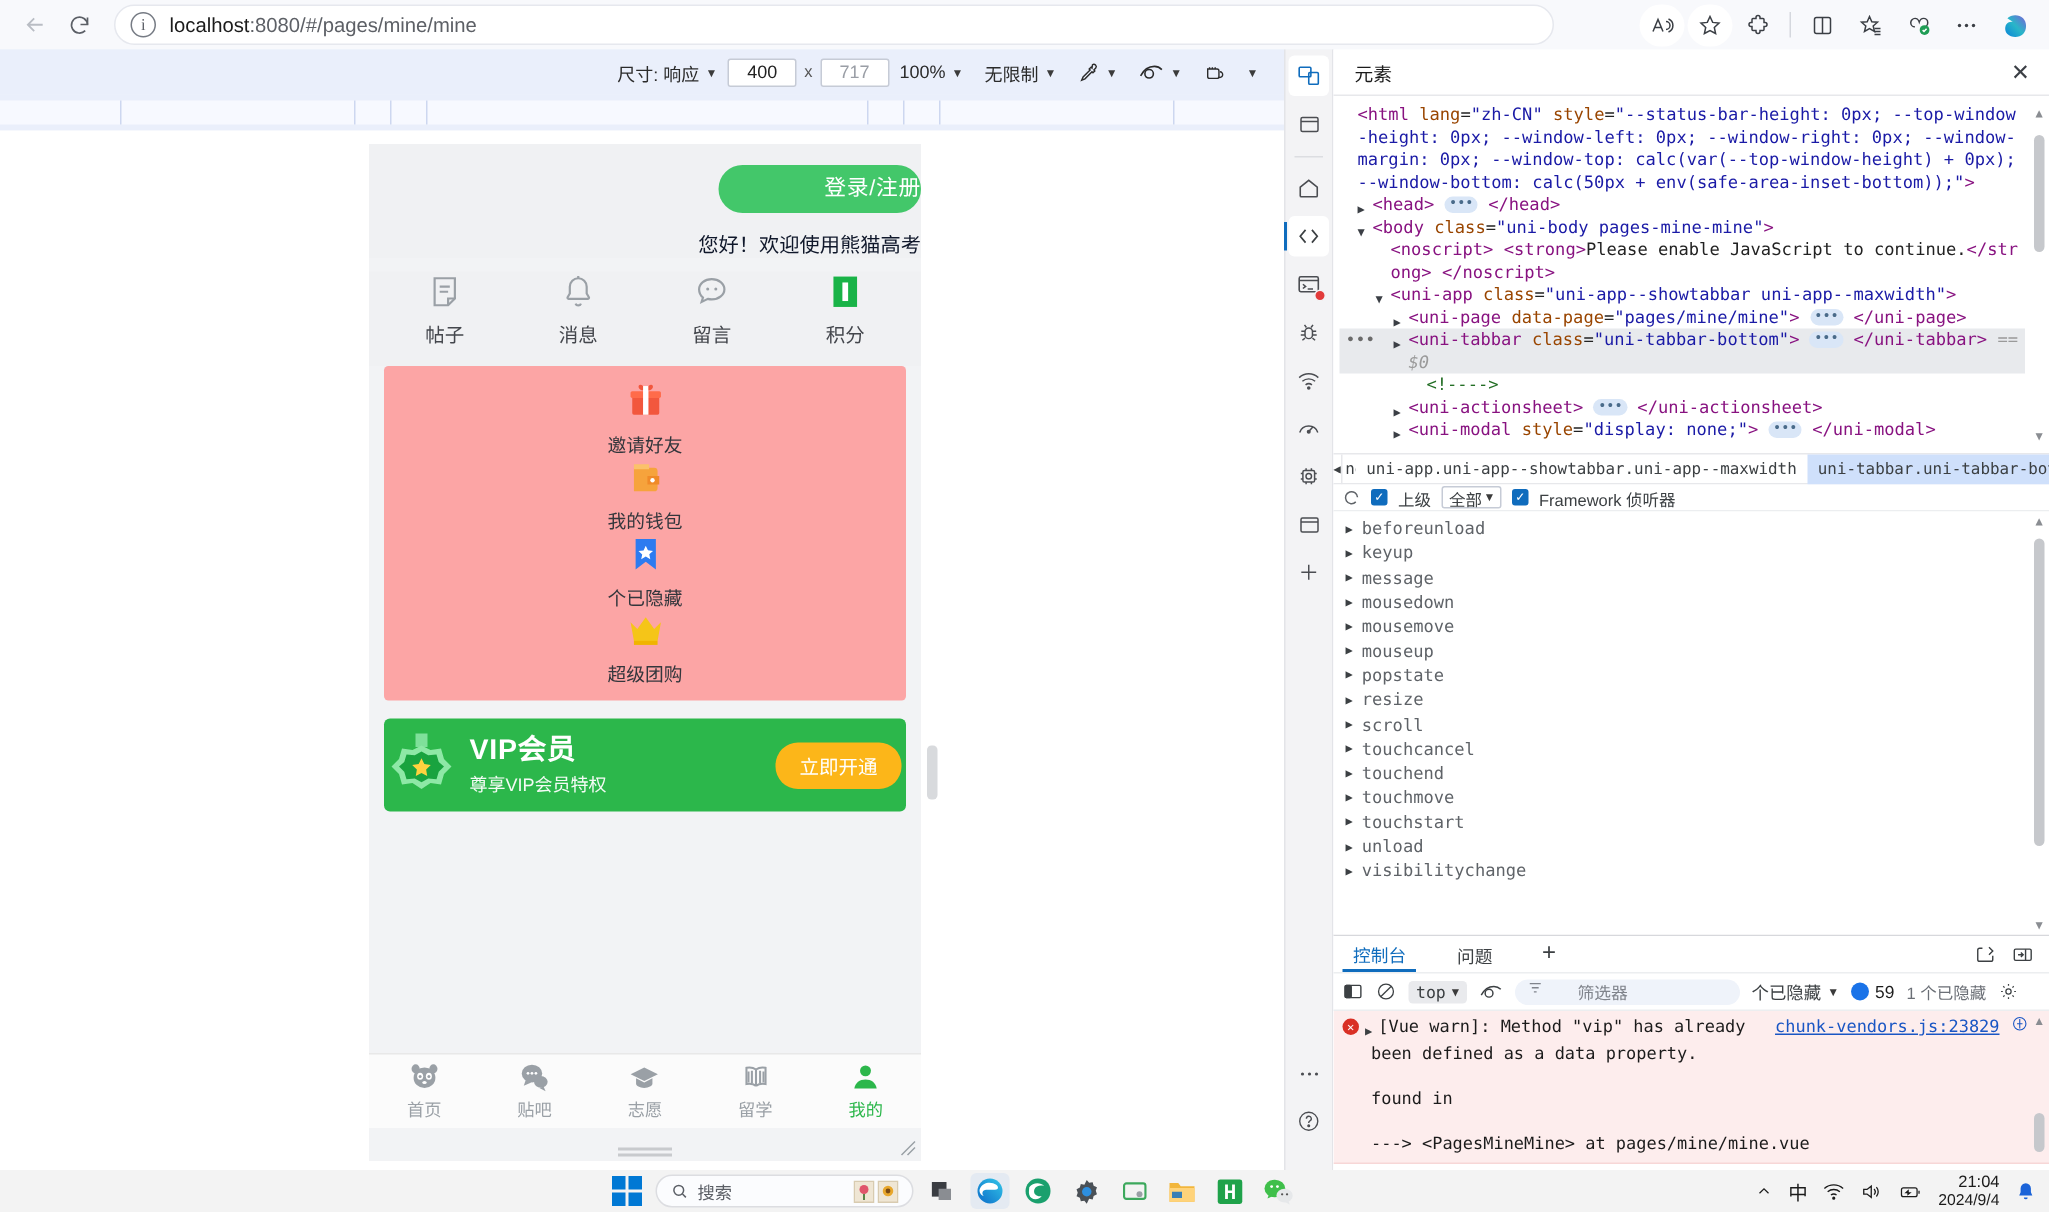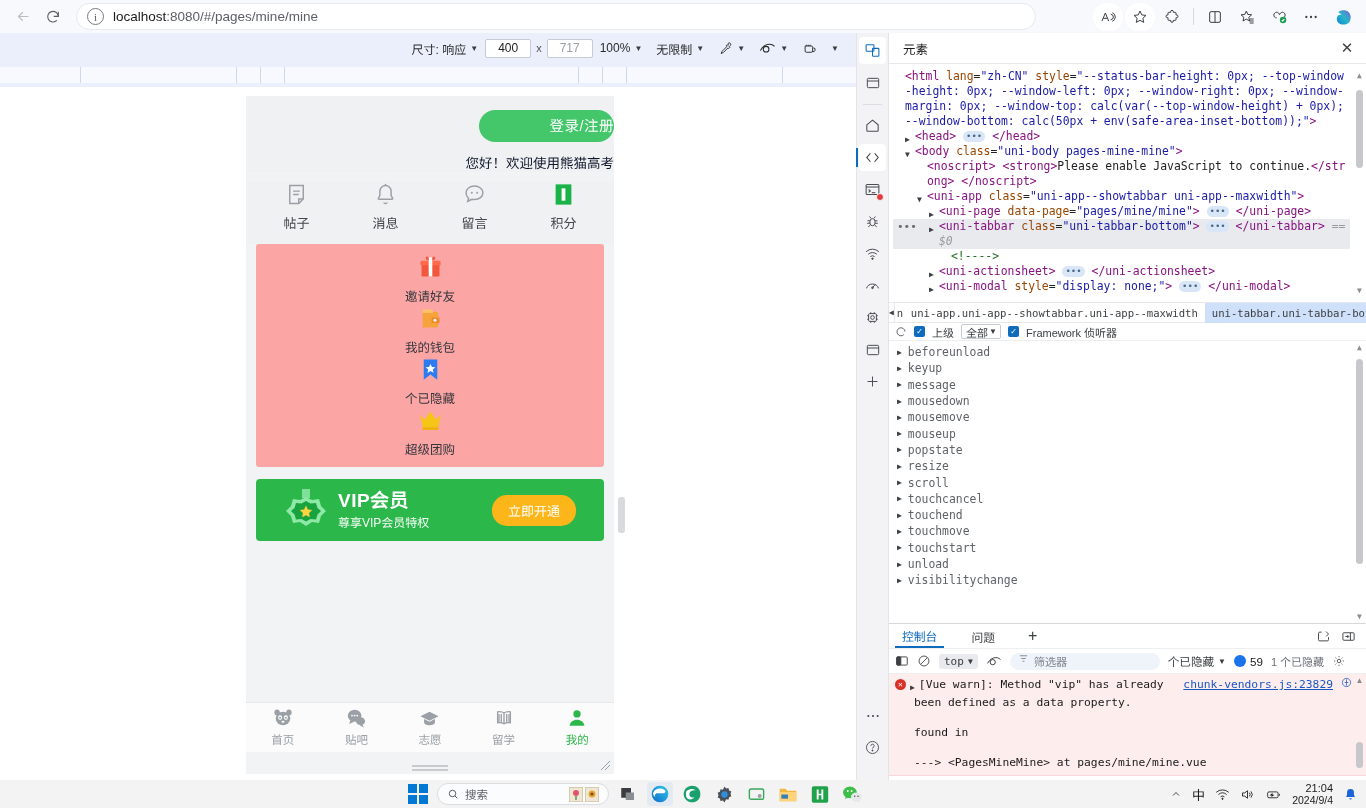--- a/index.html
+++ b/index.html
@@ -83,21 +83,21 @@
   .serv-card {
     background: #fca5a5; margin: 0 10px; border-radius: 3px; padding: 10px 4px 9px 4px;
     display: flex;
     flex-direction: column;
   }
   .serv-cell { flex: 1; display: flex; flex-direction: column; align-items: center; gap: 5px; }
   .serv-cell .lbl { font-size: 12.5px; color: #33363c; }
 
   .vip {
     margin: 12px 10px 0 10px; height: 62px; border-radius: 4px; background: #2cb74b;
-    display: flex; align-items: center; padding: 0 28px; position: relative;
+    display: flex; align-items: center; padding: 0 3px; position: relative;
   }
   .vip-text { margin-left: 10px; color: #fff; }
   .vip-title { font-size: 19px; font-weight: bold; letter-spacing: .5px; line-height: 22px; }
   .vip-sub { font-size: 12px; opacity: .95; margin-top: 1px; }
   .vip-btn {
     margin-left: auto; background: #fcb619; color: #fff; font-size: 13px;
     padding: 6px 16px; border-radius: 15px; white-space: nowrap;
   }
 
   .tabbar {
@@ -215,21 +215,21 @@
   .dw-tab { padding: 3px 7px; }
   .dw-tab.active { color: #0f6cbd; border-bottom: 2px solid #0f6cbd; padding-bottom: 2px; }
   .dw-plus { font-size: 16px; color: #3c4043; padding: 0 6px; }
   .dw-right { margin-left: auto; display: flex; align-items: center; gap: 10px; padding-right: 4px; color: #3c4043; }
 
   .console-bar { height: 25px; display: flex; align-items: center; gap: 8px; padding: 0 6px;
     font-size: 11.6px; color: #3c4043; border-bottom: 1px solid #eceef0; }
   .ctx-select { background: #e9eaed; border-radius: 3px; padding: 1px 5px; display: flex;
     align-items: center; gap: 4px; font-family: "DejaVu Sans Mono","Liberation Mono",monospace; font-size: 11px; }
   .filter-box { flex: 1; max-width: 150px; height: 17px; background: #eff3fa; border-radius: 9px;
-    display: flex; align-items: flex-start; gap: 5px; padding: 0 8px; color: #80848c; font-size: 11.2px; }
+    display: flex; align-items: flex-start; gap: 23px; padding: 0 8px; color: #80848c; font-size: 11.2px; }
   .lvl { display: flex; align-items: center; gap: 4px; }
   .msg-count { display: flex; align-items: center; gap: 4px; color: #1b1b1b; }
   .msg-dot { width: 12px; height: 12px; border-radius: 50%; background: #1a73e8; display: inline-flex;
     align-items: center; justify-content: center; }
   .hidden-count { color: #6b6f76; font-size: 11px; }
 
   .console-body { position: relative; height: 106px; background: #fff; overflow: hidden; }
   .warn-row { background: #fdeded; border-bottom: 1px solid #f7d7d7; padding: 3px 14px 5px 6px;
     font-family: "DejaVu Sans Mono","Liberation Mono",monospace; font-size: 11.3px; line-height: 15px; color: #1b1b1b; }
   .warn-head { display: flex; align-items: flex-start; gap: 4px; }

